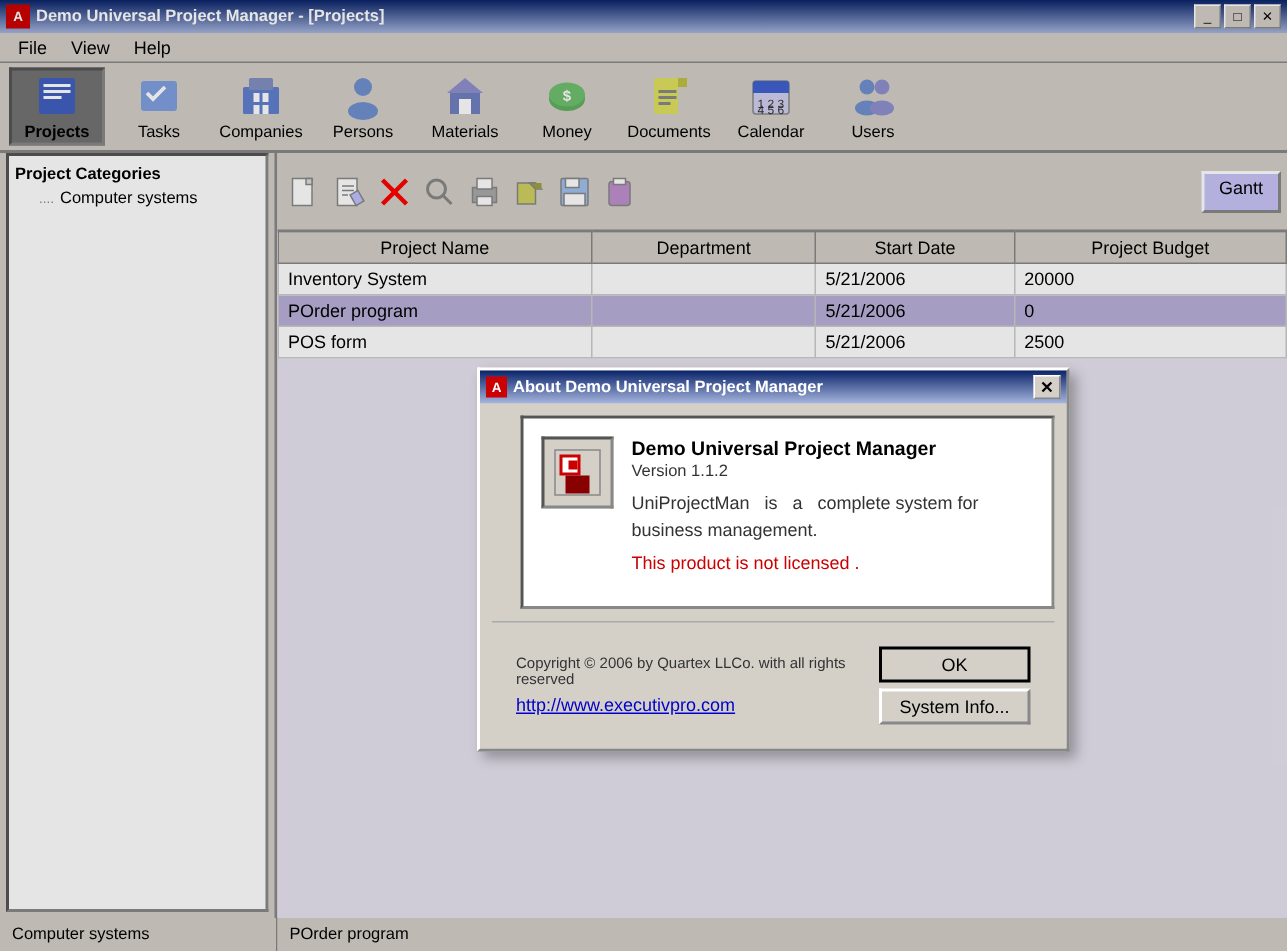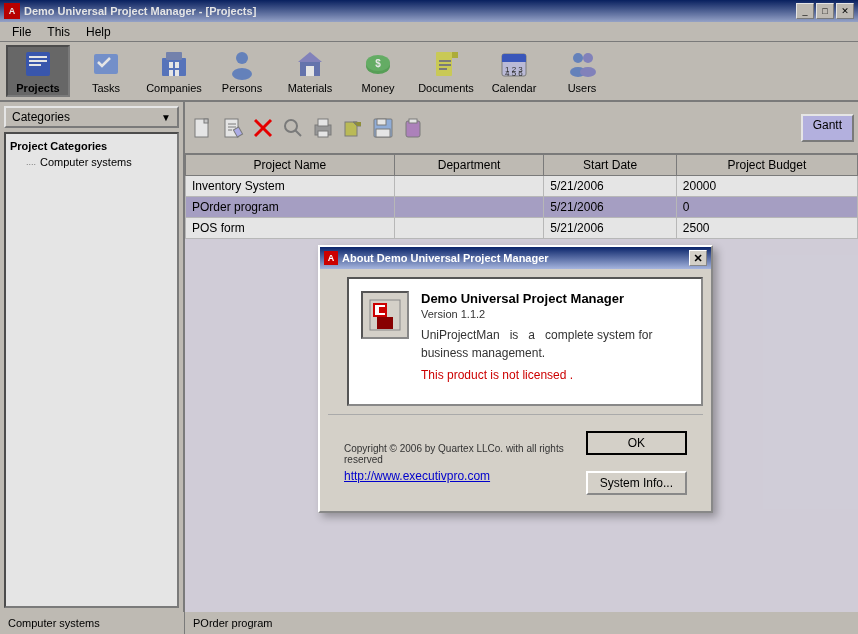--- a/index.html
+++ b/index.html
@@ -393,21 +393,21 @@
     }
     .modal-link {
       color: #0000cc;
       text-decoration: underline;
       font-size: 12px;
       cursor: pointer;
     }
     .modal-footer-buttons {
       display: flex;
       flex-direction: column;
-      gap: 16px;
+      gap: 4px;
     }
     .dialog-btn {
       min-width: 80px;
       padding: 3px 12px;
       background: #d4d0c8;
       border: 2px solid #888;
       border-top-color: #fff;
       border-left-color: #fff;
       font-size: 12px;
       cursor: pointer;
@@ -427,21 +427,21 @@
   </div>
   <div class="title-bar-controls">
     <div class="title-btn">_</div>
     <div class="title-btn">□</div>
     <div class="title-btn close">✕</div>
   </div>
 </div>
 
 <div class="menu-bar">
   <span class="menu-item">File</span>
-  <span class="menu-item">This</span>
+  <span class="menu-item">View</span>
   <span class="menu-item">Help</span>
 </div>
 
 <div class="toolbar">
   <div class="tool-btn active">
     <div class="tool-icon">
       <svg width="32" height="32" viewBox="0 0 32 32">
         <rect x="4" y="4" width="24" height="24" fill="#4060c0" rx="2"></rect>
         <rect x="7" y="8" width="18" height="2" fill="white"></rect>
         <rect x="7" y="12" width="18" height="2" fill="white"></rect>
@@ -535,24 +535,20 @@
         <ellipse cx="22" cy="24" rx="8" ry="5" fill="#9090d0"></ellipse>
       </svg>
     </div>
     <span>Users</span>
   </div>
 </div>
 
 <div class="main-area">
 
   <div class="sidebar">
-    <div class="sidebar-header">
-      <span>Categories</span>
-      <span class="sidebar-dropdown-arrow">▼</span>
-    </div>
     <div class="sidebar-tree">
       <div class="tree-root">Project Categories</div>
       <div class="tree-item">
         <span>Computer systems</span>
       </div>
     </div>
   </div>
 
   <div class="content-area">
 

